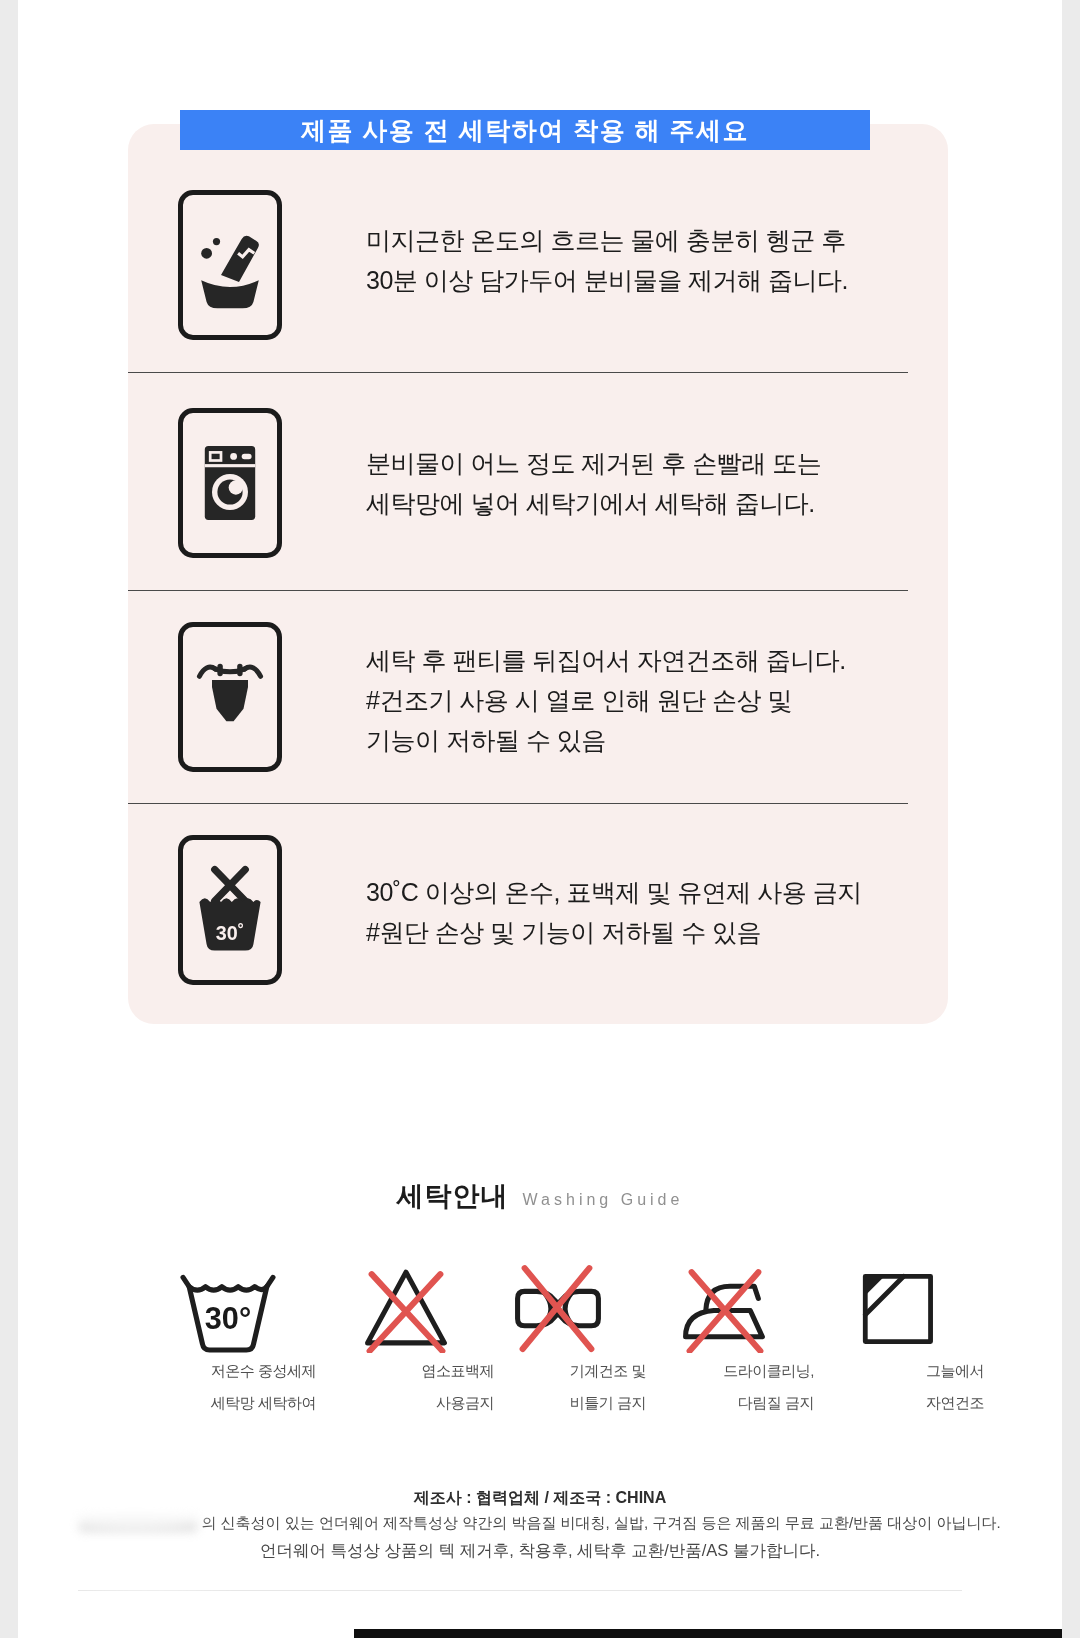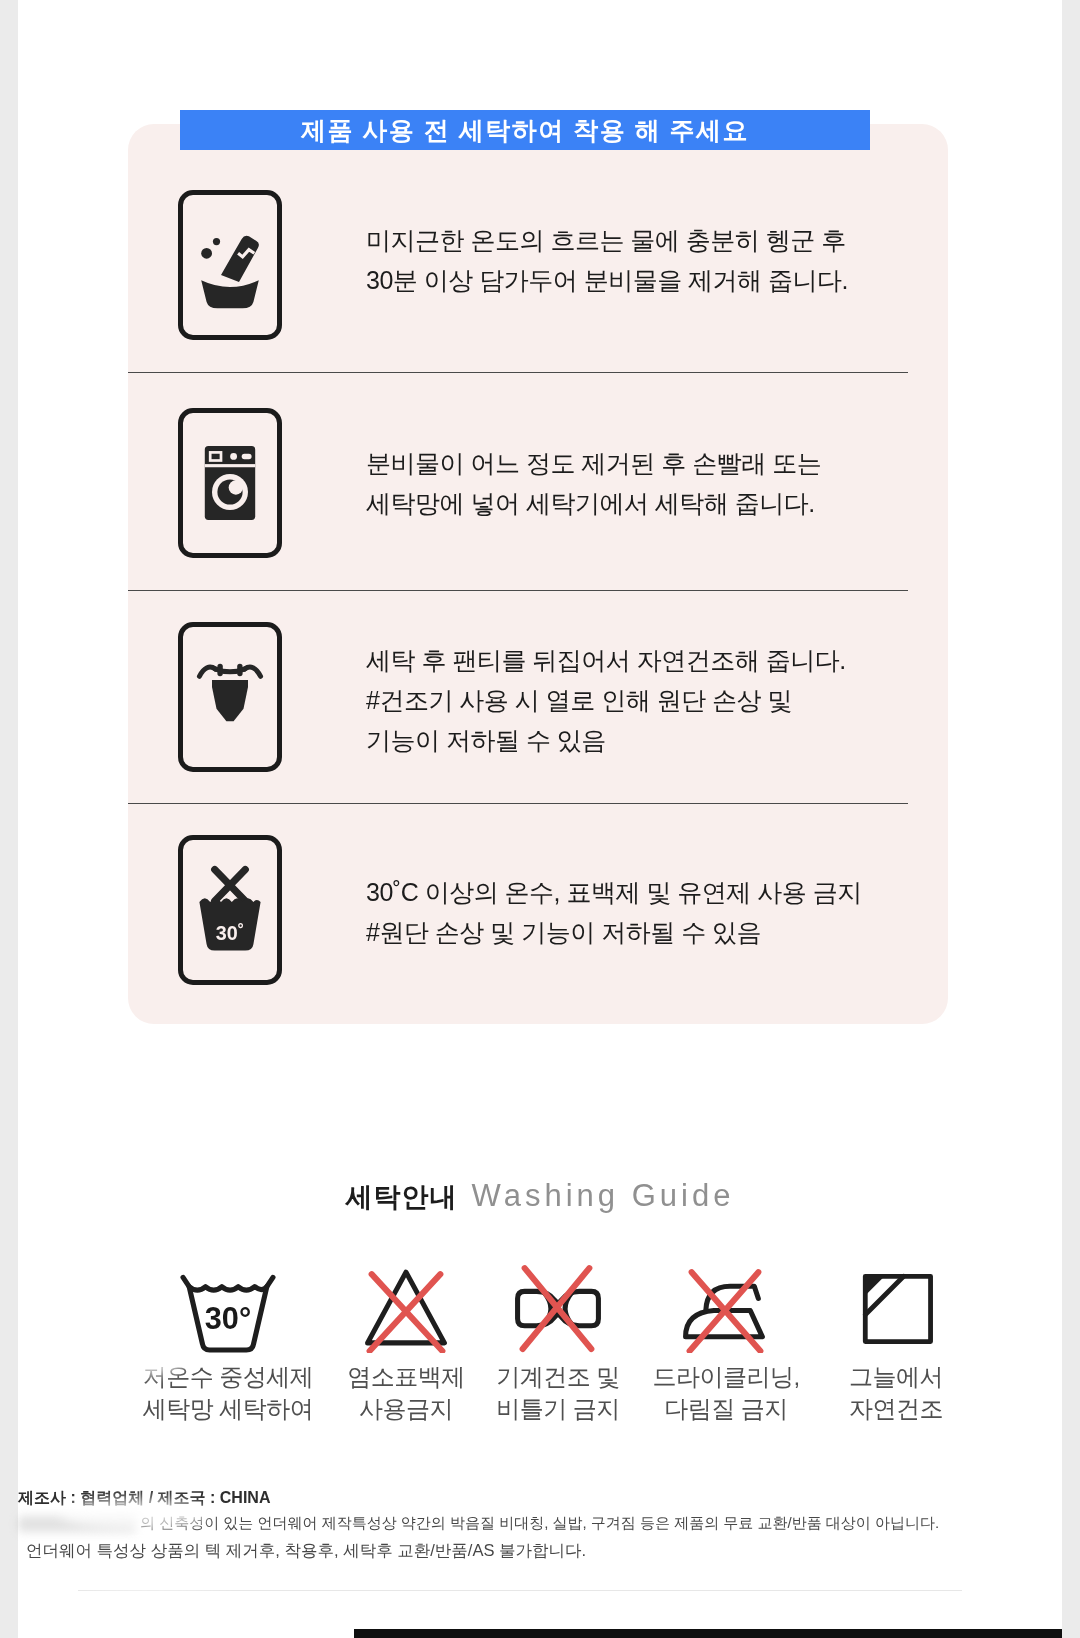--- a/index.html
+++ b/index.html
@@ -38,36 +38,36 @@
   .row-text{
     position:absolute;left:238px;width:560px;
     color:#1c1c1c;font-size:25px;line-height:40px;font-weight:500;
     letter-spacing:-0.5px;
   }
   
   .guide-title{
     position:absolute;left:0;top:1178px;width:1044px;text-align:center;
   }
   .guide-title .ko{font-size:27px;font-weight:700;color:#1c1c1c;letter-spacing:1px;}
-  .guide-title .en{font-size:31px;color:#909090;letter-spacing:4px;margin-left:14px;font-weight:400;}
+  .guide-title .en{font-size:16px;color:#909090;letter-spacing:4px;margin-left:14px;font-weight:400;}
   
   .symbol-col{
     position:absolute;top:1258px;width:176px;text-align:center;
   }
   .symbol-col .sym-icon{height:95px;display:flex;align-items:flex-end;justify-content:center;}
   .symbol-col .cap{
-    margin-top:8px;color:#4f4f4f;font-size:24px;line-height:32px;letter-spacing:-0.5px;
+    margin-top:2px;color:#4f4f4f;font-size:15px;line-height:32px;letter-spacing:-0.5px;text-align:right;
   }
   .stroke{stroke:#1e1e1e;stroke-width:5;fill:none;stroke-linejoin:round;stroke-linecap:round;}
   .redx{stroke:#e05450;stroke-width:6;stroke-linecap:round;fill:none;}
   
-  .footer{position:absolute;left:0;width:1044px;text-align:left;color:#3d3d3d;}
+  .footer{position:absolute;left:0;width:1044px;text-align:center;color:#3d3d3d;}
   .f1{top:1488px;font-size:16px;font-weight:600;color:#2e2e2e;}
   .f2{top:1514px;font-size:15px;color:#474747;}
-  .f3{top:1540px;font-size:16.5px;color:#474747;padding-left:8px;}
+  .f3{top:1540px;font-size:16.5px;color:#474747;}
   .blur-chip{
     display:inline-block;width:118px;height:16px;background:#bdbdbd;
     filter:blur(5px);opacity:.45;vertical-align:middle;margin-right:4px;border-radius:4px;
   }
   .divider{
     position:absolute;left:60px;top:1590px;width:884px;height:1px;background:#e7e7e7;
   }
   .bottom-strip{
     position:absolute;left:354px;bottom:0;width:708px;height:9px;background:#0f0f0f;
   }

